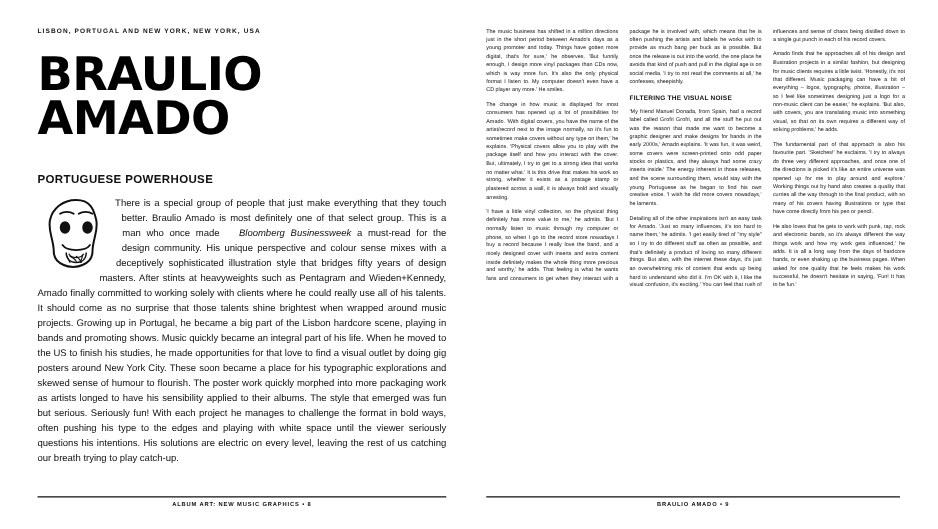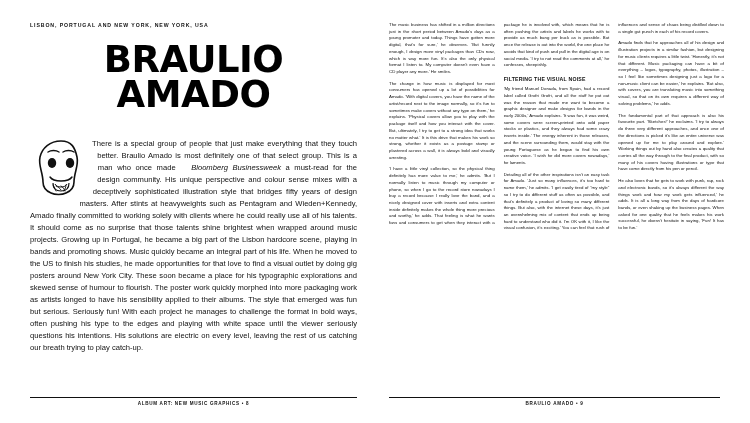--- a/index.html
+++ b/index.html
@@ -40,21 +40,20 @@
     margin: 0 0 14px 0;
   }
   .title {
     font-family: "DejaVu Sans", sans-serif;
     font-weight: bold;
     font-size: 37px;
     line-height: 0.95;
     letter-spacing: -0.5px;
     margin: 6px 0 26px 0;
     color: #000;
-    text-align: center;
   }
   .subhead {
     font-size: 9.2px;
     font-weight: bold;
     letter-spacing: 0.3px;
     margin: 0 0 9px 0;
     color: #111;
   }
   .body-left {
     font-size: 7.6px;
@@ -141,20 +140,21 @@
   }
 </style>
 </head>
 <body>
 
 <div class="spread">
 
   <div class="page-left">
     <div class="kicker">LISBON, PORTUGAL AND NEW YORK, NEW YORK, USA</div>
     <h1 class="title">BRAULIO AMADO</h1>
+    <h2 class="subhead">PORTUGUESE POWERHOUSE</h2>
 
     <div class="body-left">
       <svg class="dropshape" viewBox="0 0 62 58" aria-hidden="true">
         <g fill="#111111">
           <path d="M31 2c-11 0-19 7-21 16-1 5 0 9 1 13 1 4 2 8 2 12 0 5 3 9 8 11 4 2 11 2 15 0 5-2 8-6 8-11 0-4 1-8 2-12 1-4 2-8 1-13C45 9 42 2 31 2z" fill="none" stroke="#111111" stroke-width="1.6"></path>
           <ellipse cx="22" cy="24" rx="4.2" ry="5"></ellipse>
           <ellipse cx="40" cy="24" rx="4.2" ry="5"></ellipse>
           <path d="M18 13c3-2 8-2 11 0" stroke="#111111" stroke-width="1.4" fill="none" stroke-linecap="round"></path>
           <path d="M33 13c3-2 8-2 11 0" stroke="#111111" stroke-width="1.4" fill="none" stroke-linecap="round"></path>
           <path d="M20 38c2 3 6 4 11 4s9-1 11-4" stroke="#111111" stroke-width="1.4" fill="none" stroke-linecap="round"></path>

